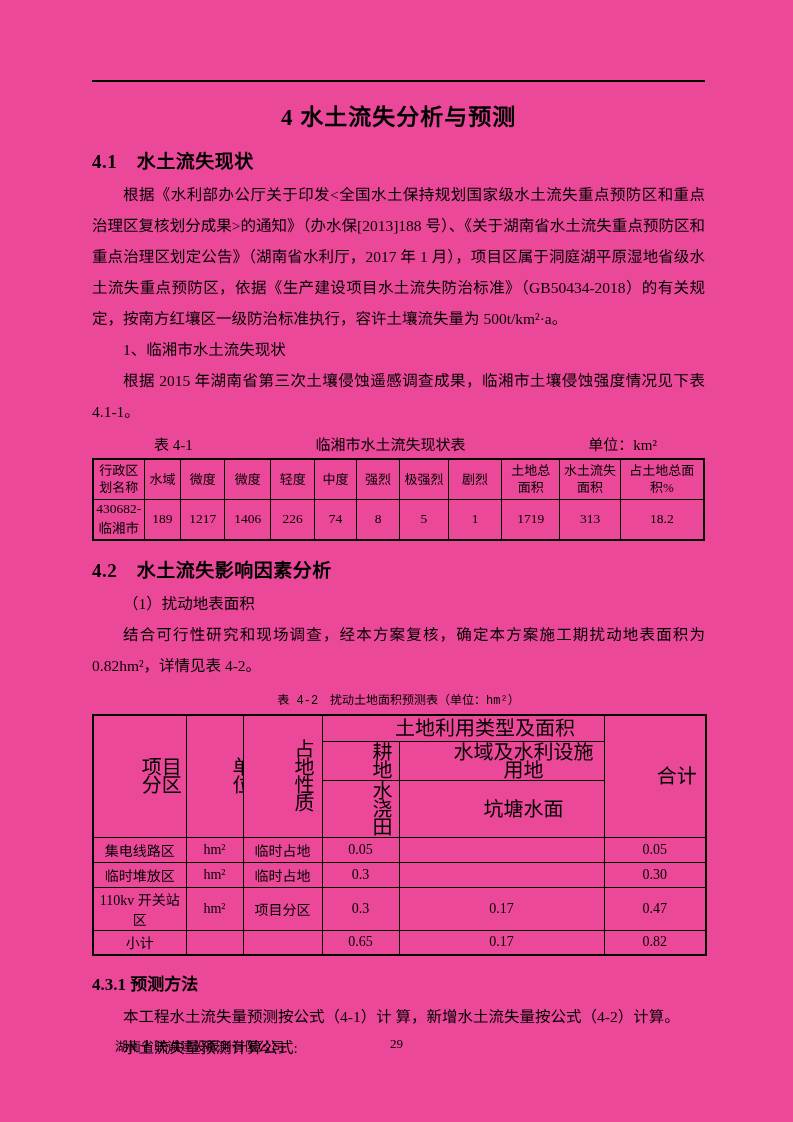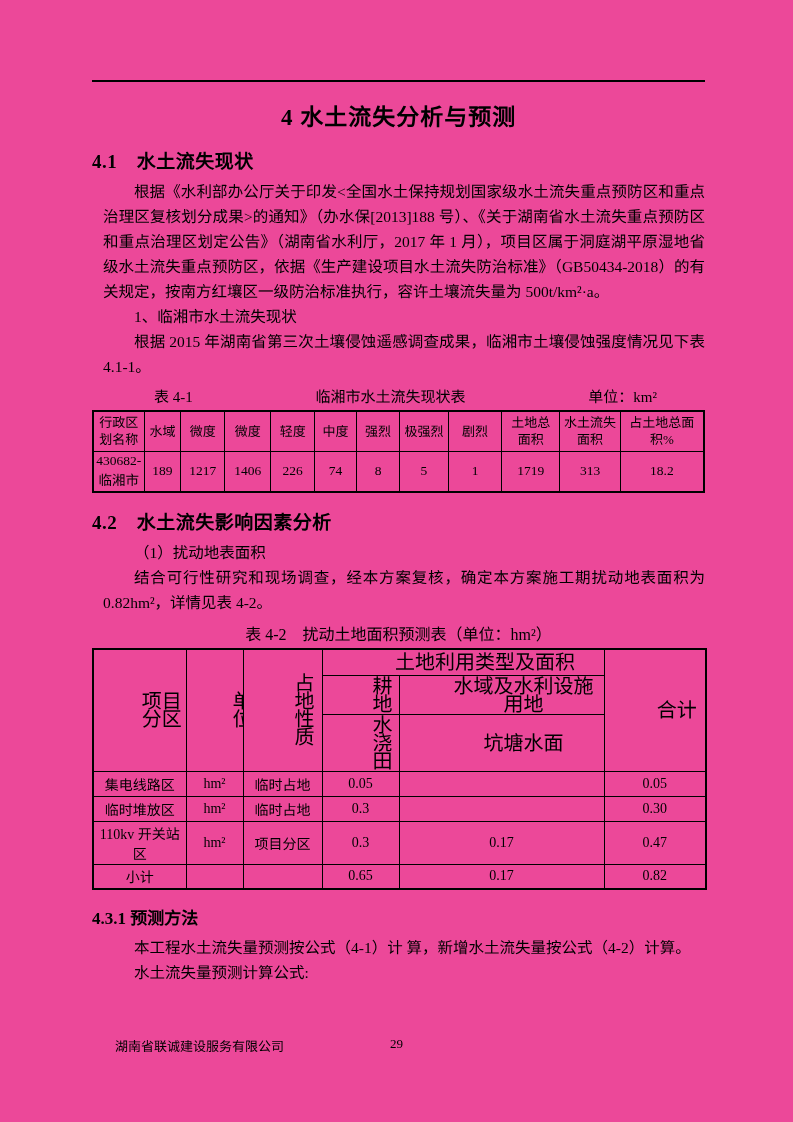--- a/index.html
+++ b/index.html
@@ -15,43 +15,42 @@
     font-size:23px; font-weight:bold; text-align:center;
     margin:16px 0 8px; letter-spacing:1px;
   }
   h2.sec {
     font-size:19px; font-weight:bold; margin:14px 0 6px; letter-spacing:0.5px;
   }
   h3.subsec {
     font-size:17px; font-weight:bold; margin:14px 0 6px;
   }
   p.body {
-    font-size:15.5px; line-height:25px; text-align:justify;
+    font-size:15.5px; line-height:31px; text-align:justify;
     text-justify:inter-ideograph;
-    margin-left:11px;
   }
   p.indent { text-indent:2em; }
   
   .t1-caption {
     display:flex; justify-content:space-between; align-items:baseline;
     font-size:15px; margin:8px 0 3px; line-height:20px;gap:44px;
   }
   .t1-caption .lbl { padding-left:62px; }
   .t1-caption .unit { padding-right:48px; }
   table { border-collapse:collapse; table-layout:fixed; width:100%; }
   table.t1, table.t2 { border:2px solid #000; }
   .t1 td, .t1 th, .t2 td, .t2 th {
     border:1px solid #000; text-align:center; vertical-align:middle;
     font-weight:normal; white-space:pre-line; padding:1px 2px; overflow:hidden;
   }
   .t1 th { font-size:13px; line-height:17px; height:40px; }
   .t1 td { font-size:13.5px; height:41px; }
   .t2 th { font-size:20px; line-height:18px; height:26px;padding-left:46px; }
   .t2 td { font-size:14px; height:25px; }
-  .t2-caption { text-align:center; font-size:16px; margin:10px 0 3px; line-height:20px; }
+  .t2-caption { text-align:center; font-size:12px; margin:10px 0 3px; line-height:20px;font-family:Liberation Mono, monospace; }
   .footer {
     position:absolute; left:0; top:1036px; width:100%; height:20px;
     font-size:13px;
   }
   .footer .company { position:absolute; left:115px; top:0; }
   .footer .pageno { position:absolute; left:0; right:0; text-align:center; top:0; }
   .mt-sec { margin-top:12px; }
 </style>
 </head>
 <body>

